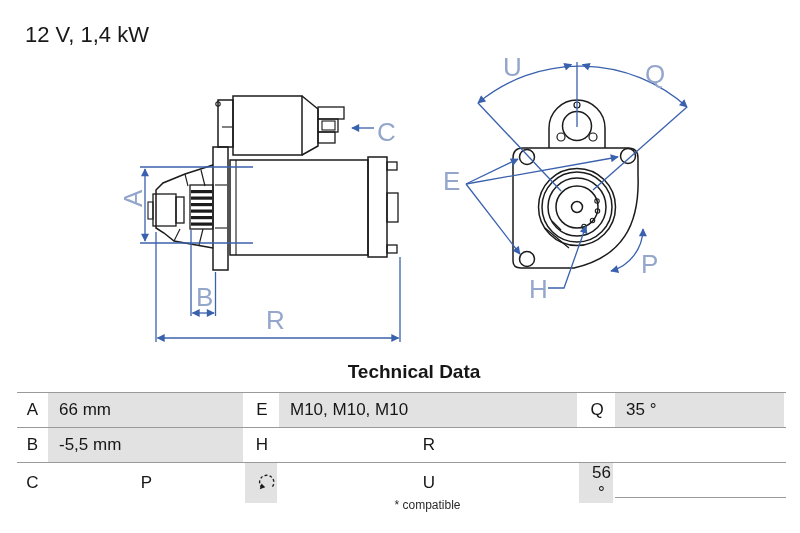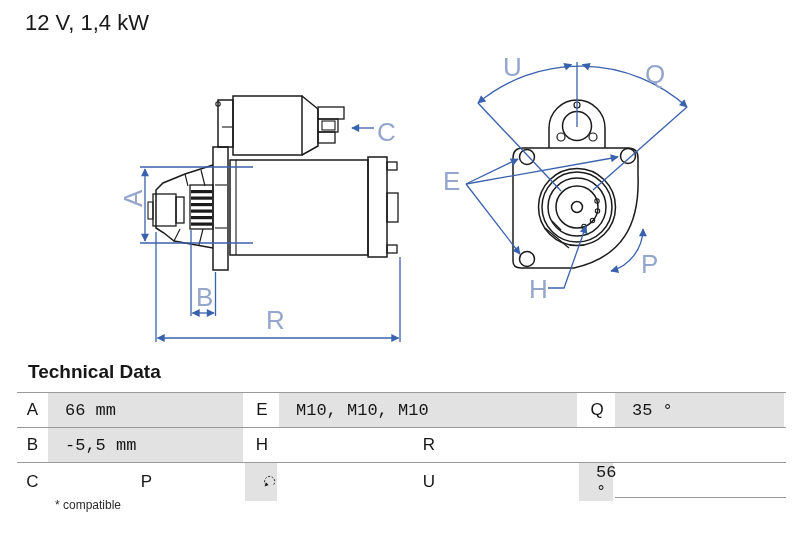--- a/index.html
+++ b/index.html
@@ -1,29 +1,29 @@
 <!DOCTYPE html>
 <html><head>
 <meta charset="utf-8">
 <style>
   html,body{margin:0;padding:0;background:#ffffff;}
   .stage{position:relative;width:800px;height:533px;background:#ffffff;overflow:hidden;
          font-family:"Liberation Sans", sans-serif;color:#1a1a1a;}
-  .title{position:absolute;left:25px;top:10px;font-size:22px;font-weight:400;color:#191919;}
+  .title{position:absolute;left:25px;top:22px;font-size:22px;font-weight:400;color:#191919;}
   .drawing{position:absolute;left:0;top:0;width:800px;height:355px;}
   .dimlabel{font-family:"Liberation Sans", sans-serif;font-size:26px;fill:#94a6cc;font-weight:400;}
-  .tech{position:absolute;left:0;top:361px;width:800px;}
+  .tech{position:absolute;left:0;top:361px;width:800px;text-align:center;}
   .tech h2{margin:0 0 9px 28px;font-size:19px;font-weight:bold;color:#161616;}
   .ttable{margin-left:17px;width:769px;}
   .trow{display:grid;grid-template-columns:31px 197px 34px 300px 36px 171px;height:34px;
         border-top:1.4px solid #9a9a9a;}
   .trow.last{border-bottom:1.4px solid #9a9a9a;}
   .cell{display:flex;align-items:center;font-size:17px;color:#161616;}
   .key{background:#ffffff;justify-content:center;}
-  .val{background:#e2e2e2;padding-left:17px;border-right:2px solid #ffffff;font-family:Liberation Mono, monospace;}
+  .val{background:#e2e2e2;padding-left:11px;border-right:2px solid #ffffff;}
   .footnote{margin:0 0 0 55px;font-size:12px;color:#2b2b2b;}
 </style>
 </head>
 <body>
 
 <div class="stage">
 
   <div class="title">12 V, 1,4 kW</div>
 
   <svg class="drawing" viewBox="0 0 800 355" xmlns="http://www.w3.org/2000/svg">

